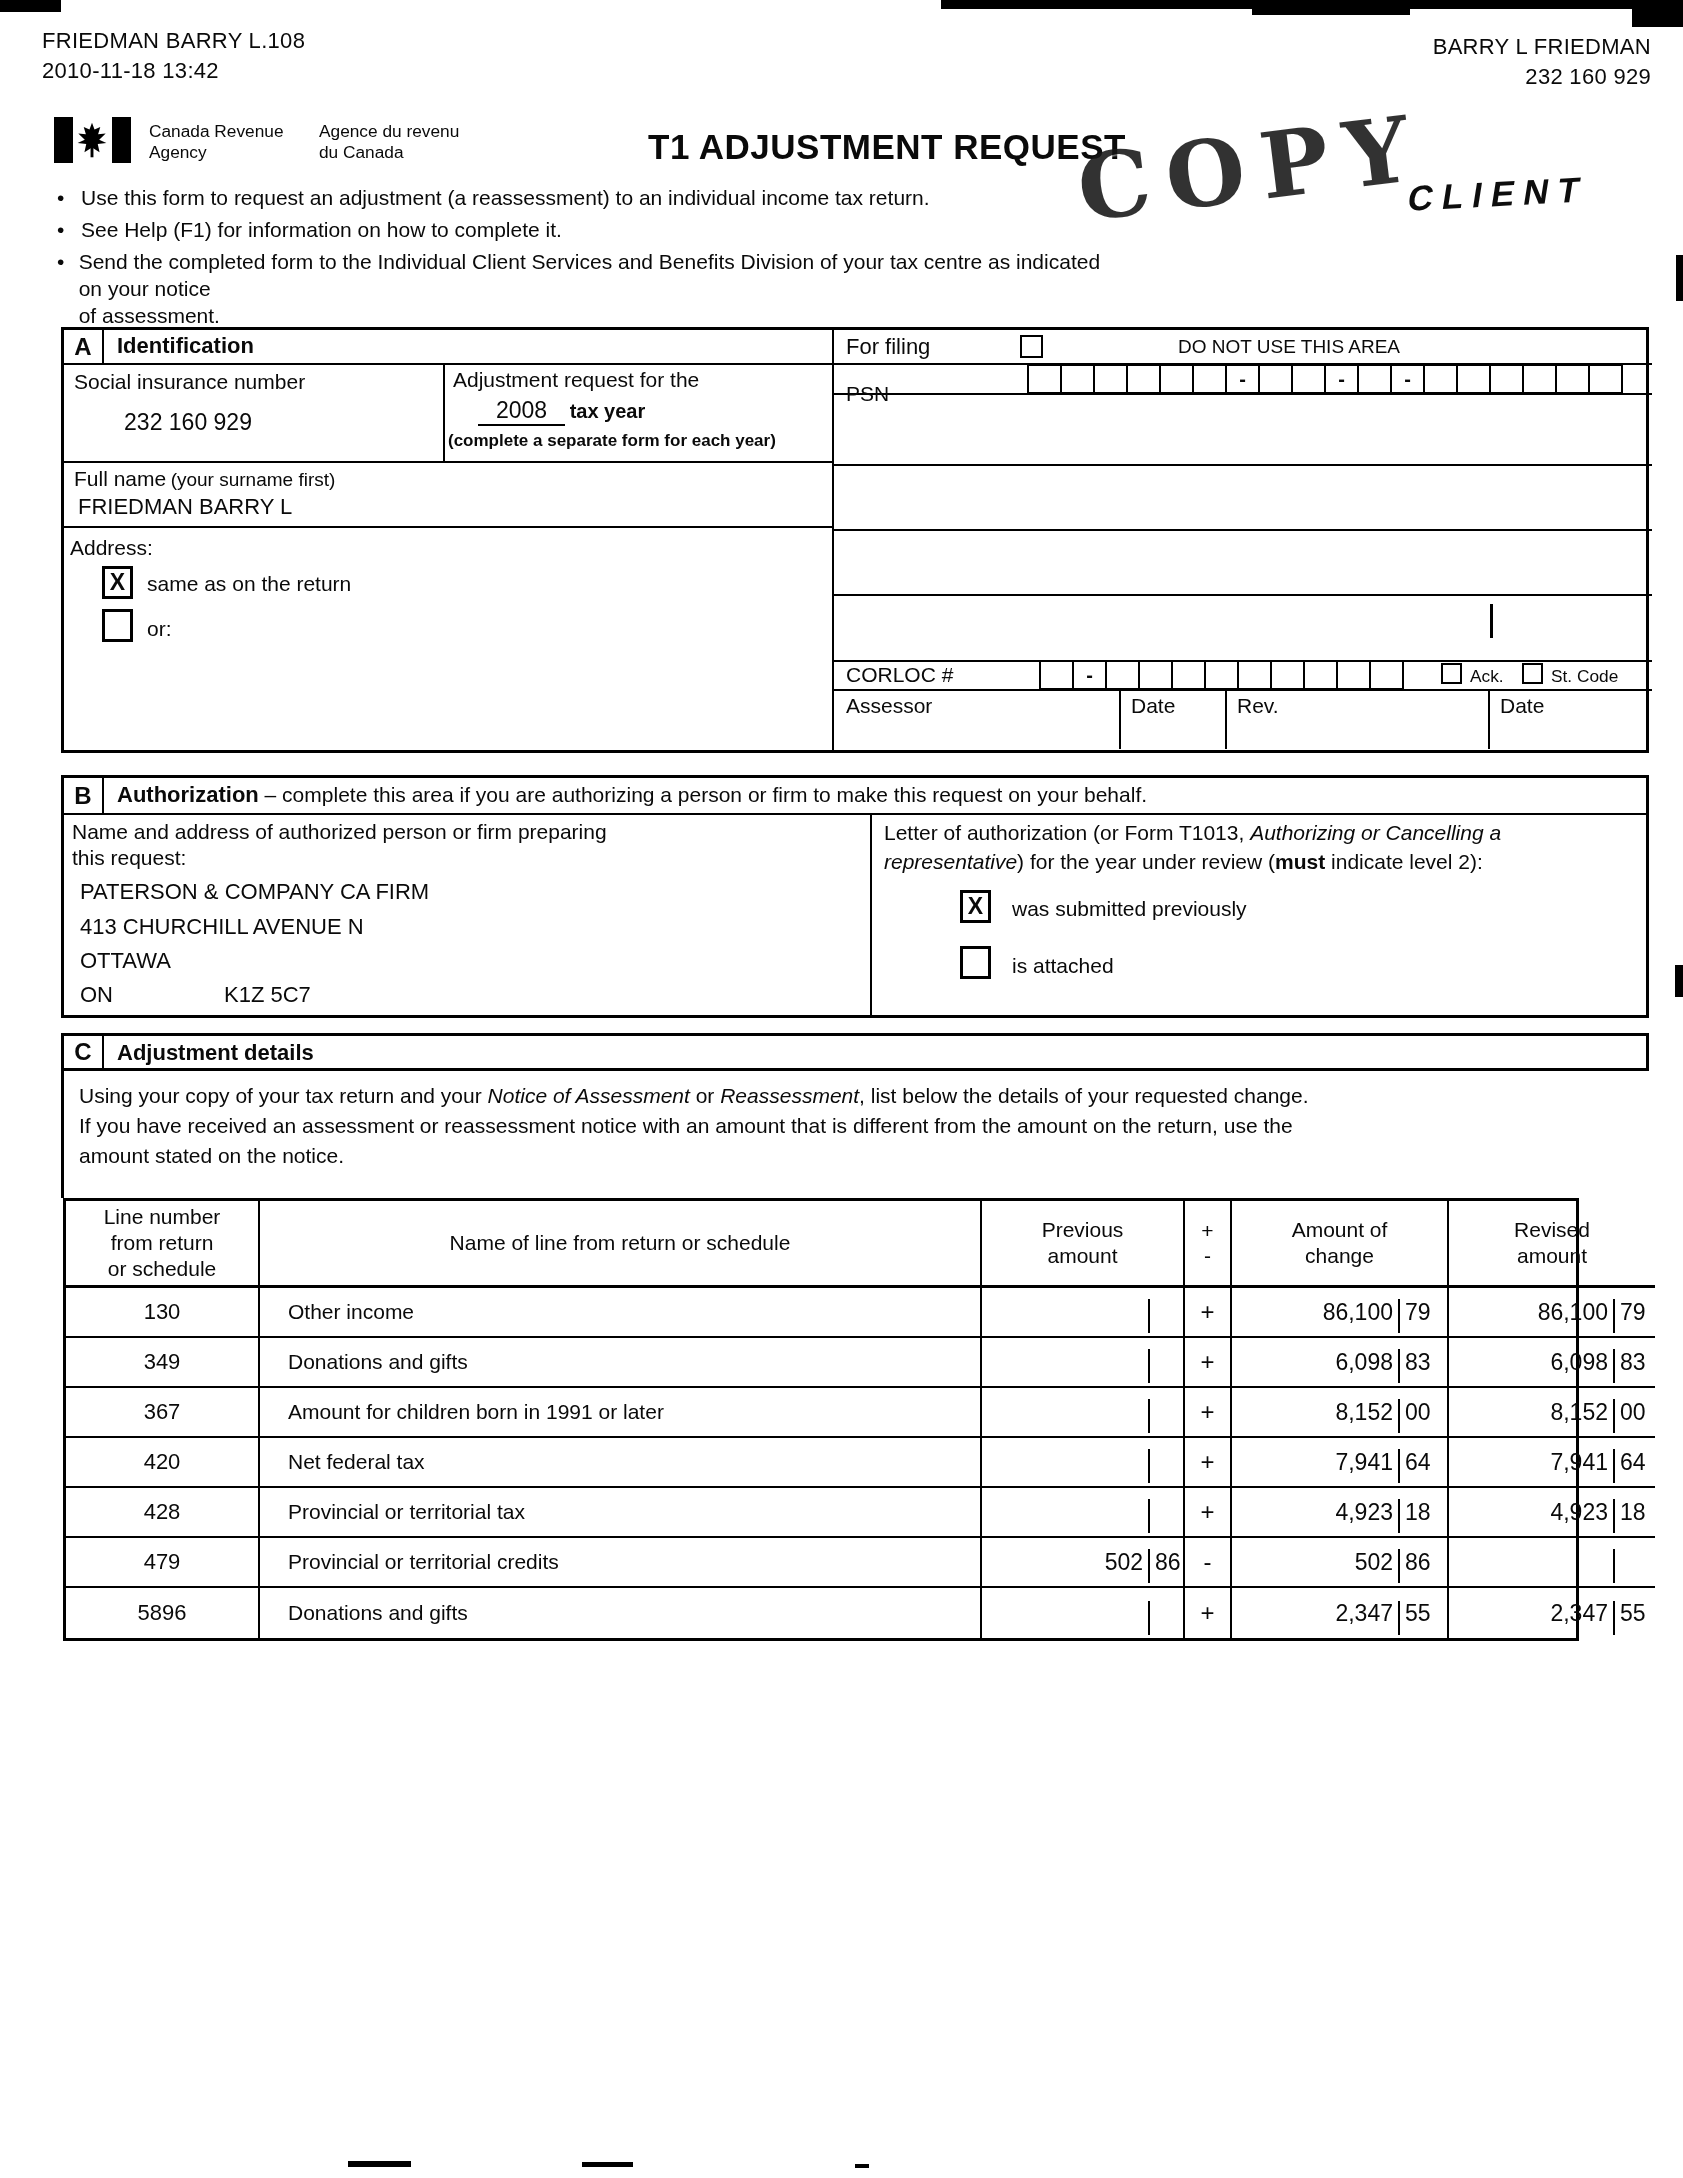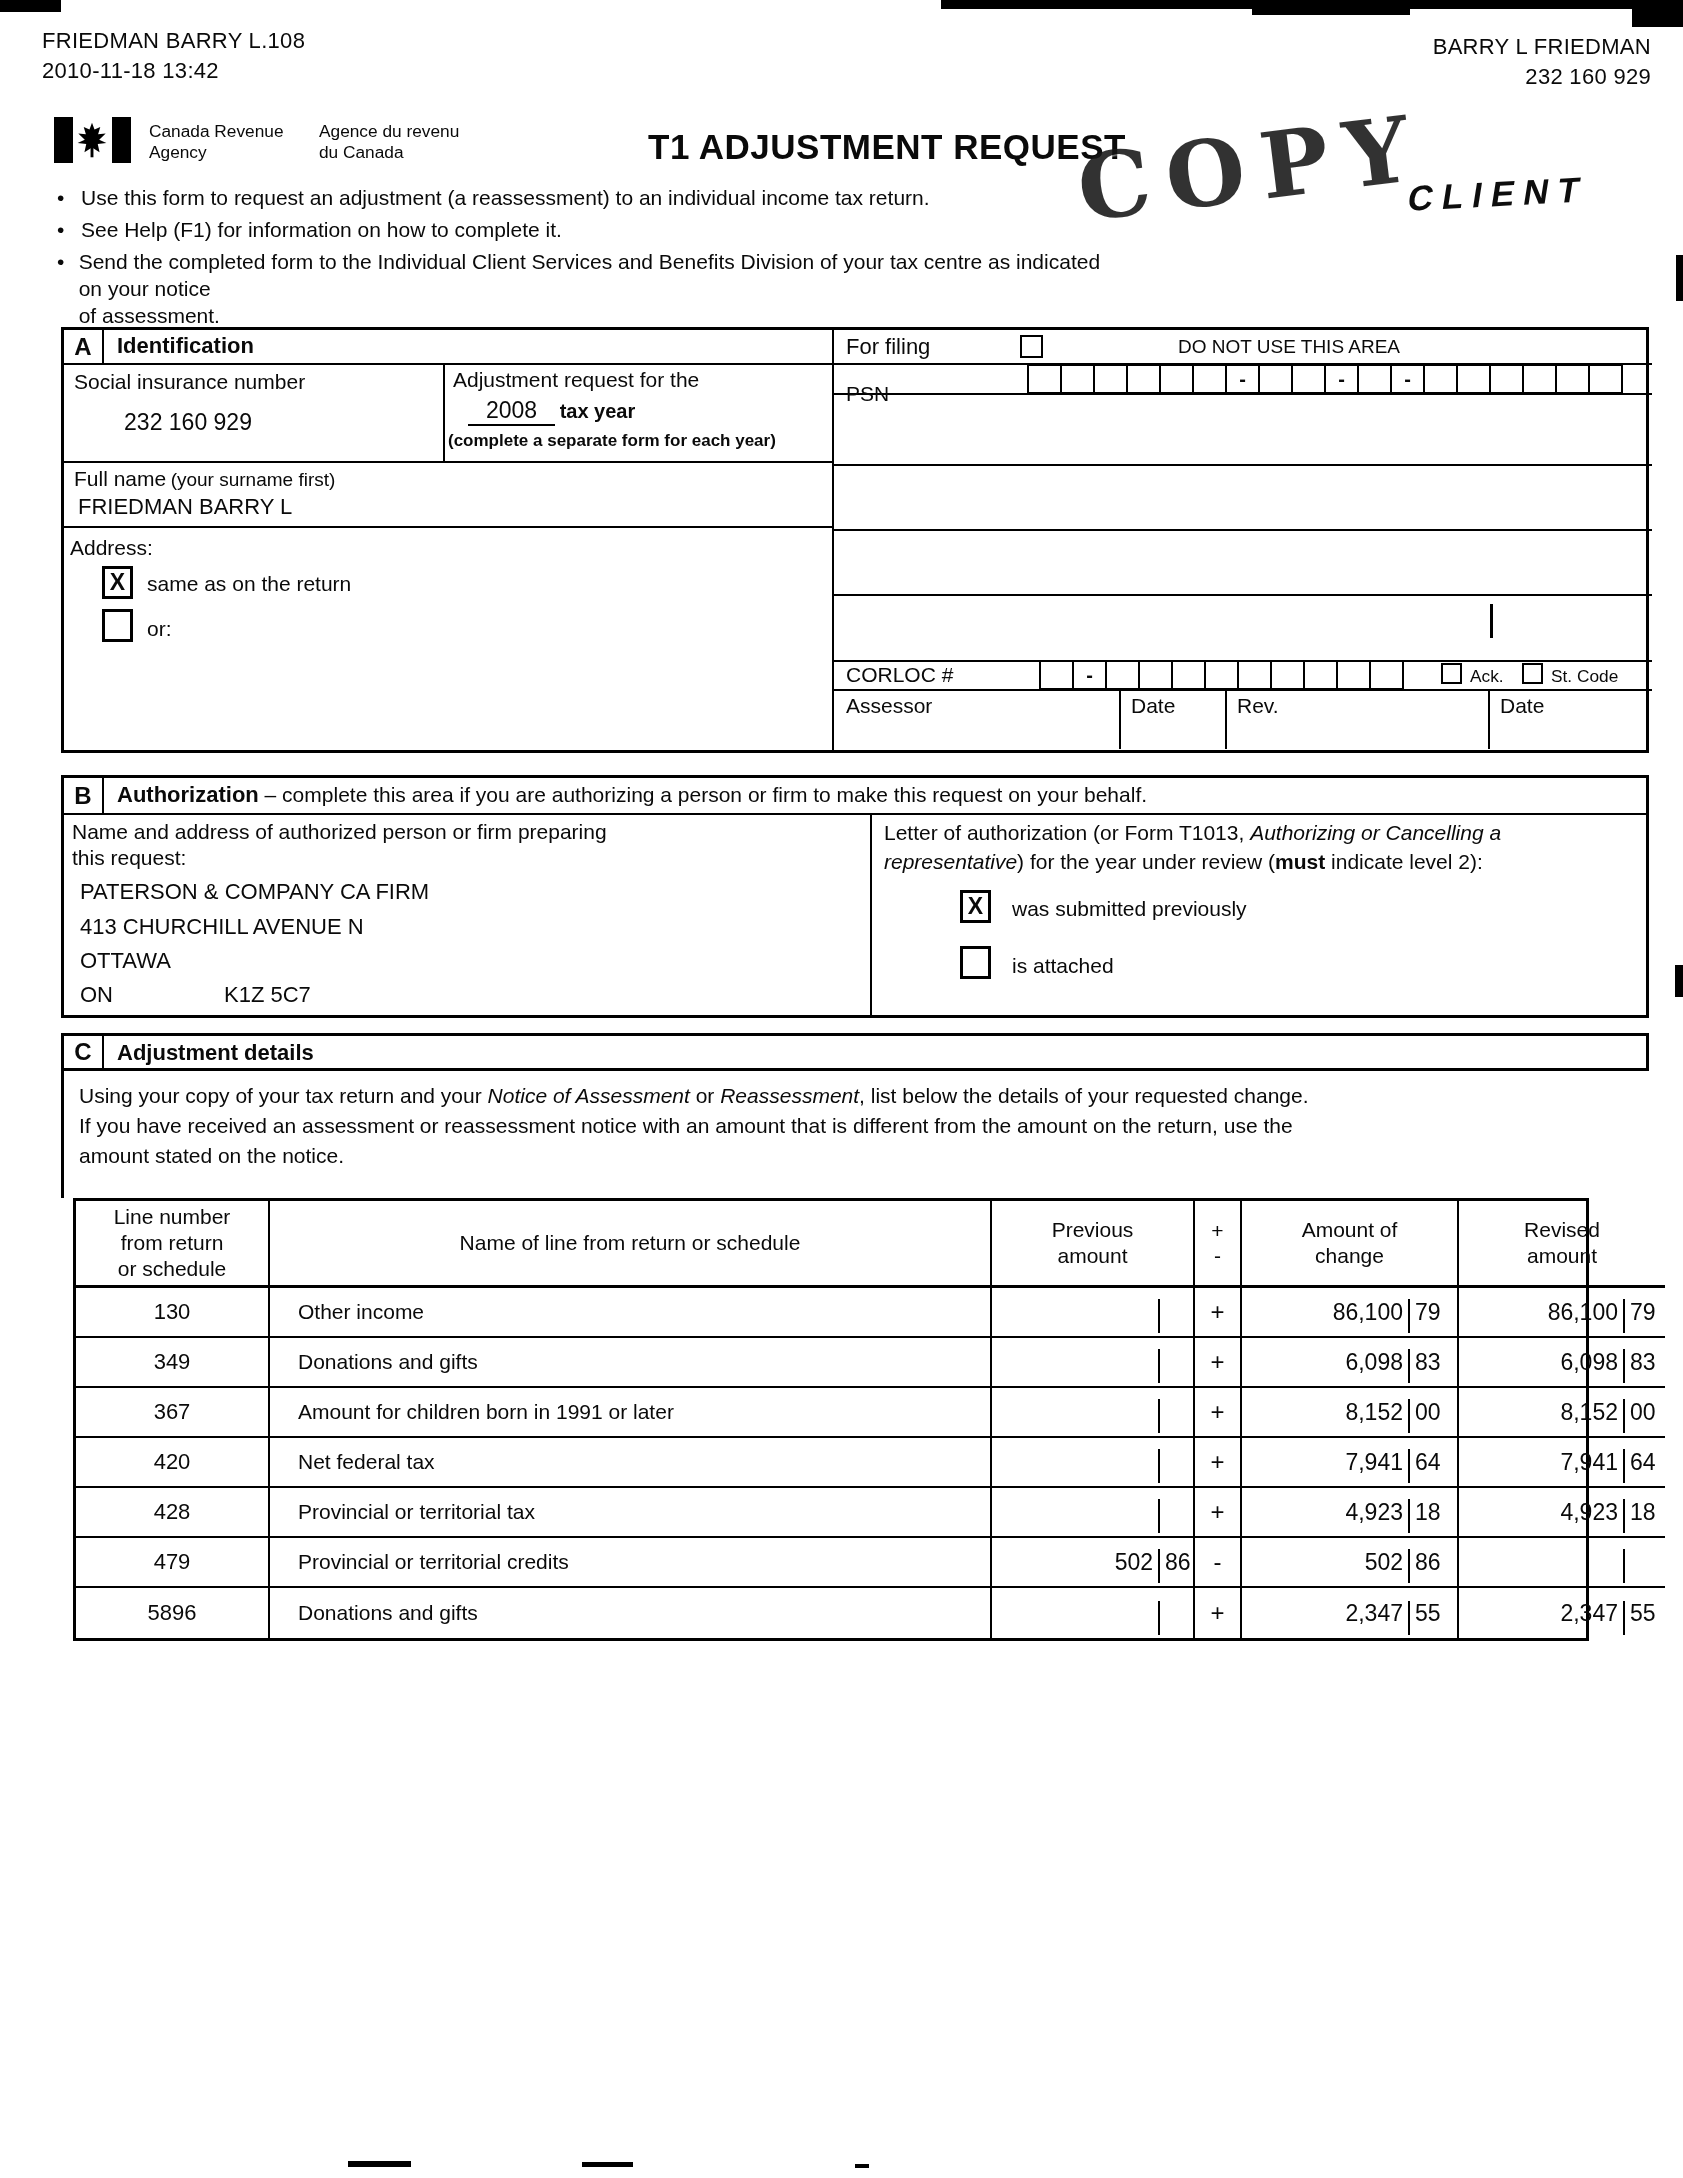--- a/index.html
+++ b/index.html
@@ -137,21 +137,21 @@
     <div class="sec-letter" style="height:33px;bottom:auto;">A</div>
     <div class="abs sec-title" style="left:53px;top:3px;">Identification</div>
     <div class="hline" style="left:0;top:33px;width:1588px;"></div>
     <div class="vline" style="left:768px;top:0;height:420px;"></div>
 
     <div class="hline" style="left:0;top:131px;width:768px;"></div>
     <div class="vline" style="left:379px;top:33px;height:98px;"></div>
     <div class="abs lbl" style="left:10px;top:40px;text-align:center;">Social insurance number</div>
     <div class="abs" style="left:0;top:79px;width:248px;text-align:center;font-size:23px;">232 160 929</div>
     <div class="abs lbl" style="left:389px;top:38px;">Adjustment request for the</div>
-    <div class="abs" style="left:404px;top:67px;">
+    <div class="abs" style="left:414px;top:67px;">
       <span class="yr">2008</span>
       <span class="bold" style="font-size:20px;">tax year</span>
     </div>
     <div class="abs note-sm" style="left:384px;top:101px;">(complete a separate form for each year)</div>
 
     <div class="hline" style="left:0;top:196px;width:768px;"></div>
     <div class="abs" style="left:10px;top:137px;">
       <span class="lbl">Full name</span>
       <span class="hint">(your surname first)</span>
     </div>
@@ -256,21 +256,21 @@
   </div>
   <div class="vline" style="left:61px;top:1070px;height:128px;width:3px;"></div>
   <div class="abs lbl" style="left:79px;top:1081px;width:1564px;line-height:30px;">
     <div>
       <span>Using your copy of your tax return and your </span><span class="italic">Notice of Assessment</span><span> or </span><span class="italic">Reassessment</span><span>, list below the details of your requested change.</span>
     </div>
     <div>If you have received an assessment or reassessment notice with an amount that is different from the amount on the return, use the</div>
     <div>amount stated on the notice.</div>
   </div>
 
-  <div class="abs grid" style="left:73px;top:1198px;width:1516px;">
+  <div class="abs grid" style="left:63px;top:1198px;width:1516px;">
     <div class="cell hcell pre">Line number
 from return
 or schedule</div>
     <div class="cell hcell">Name of line from return or schedule</div>
     <div class="cell hcell pre">Previous
 amount</div>
     <div class="cell hcell pre" style="line-height:25px;">+
 -</div>
     <div class="cell hcell pre">Amount of
 change</div>

